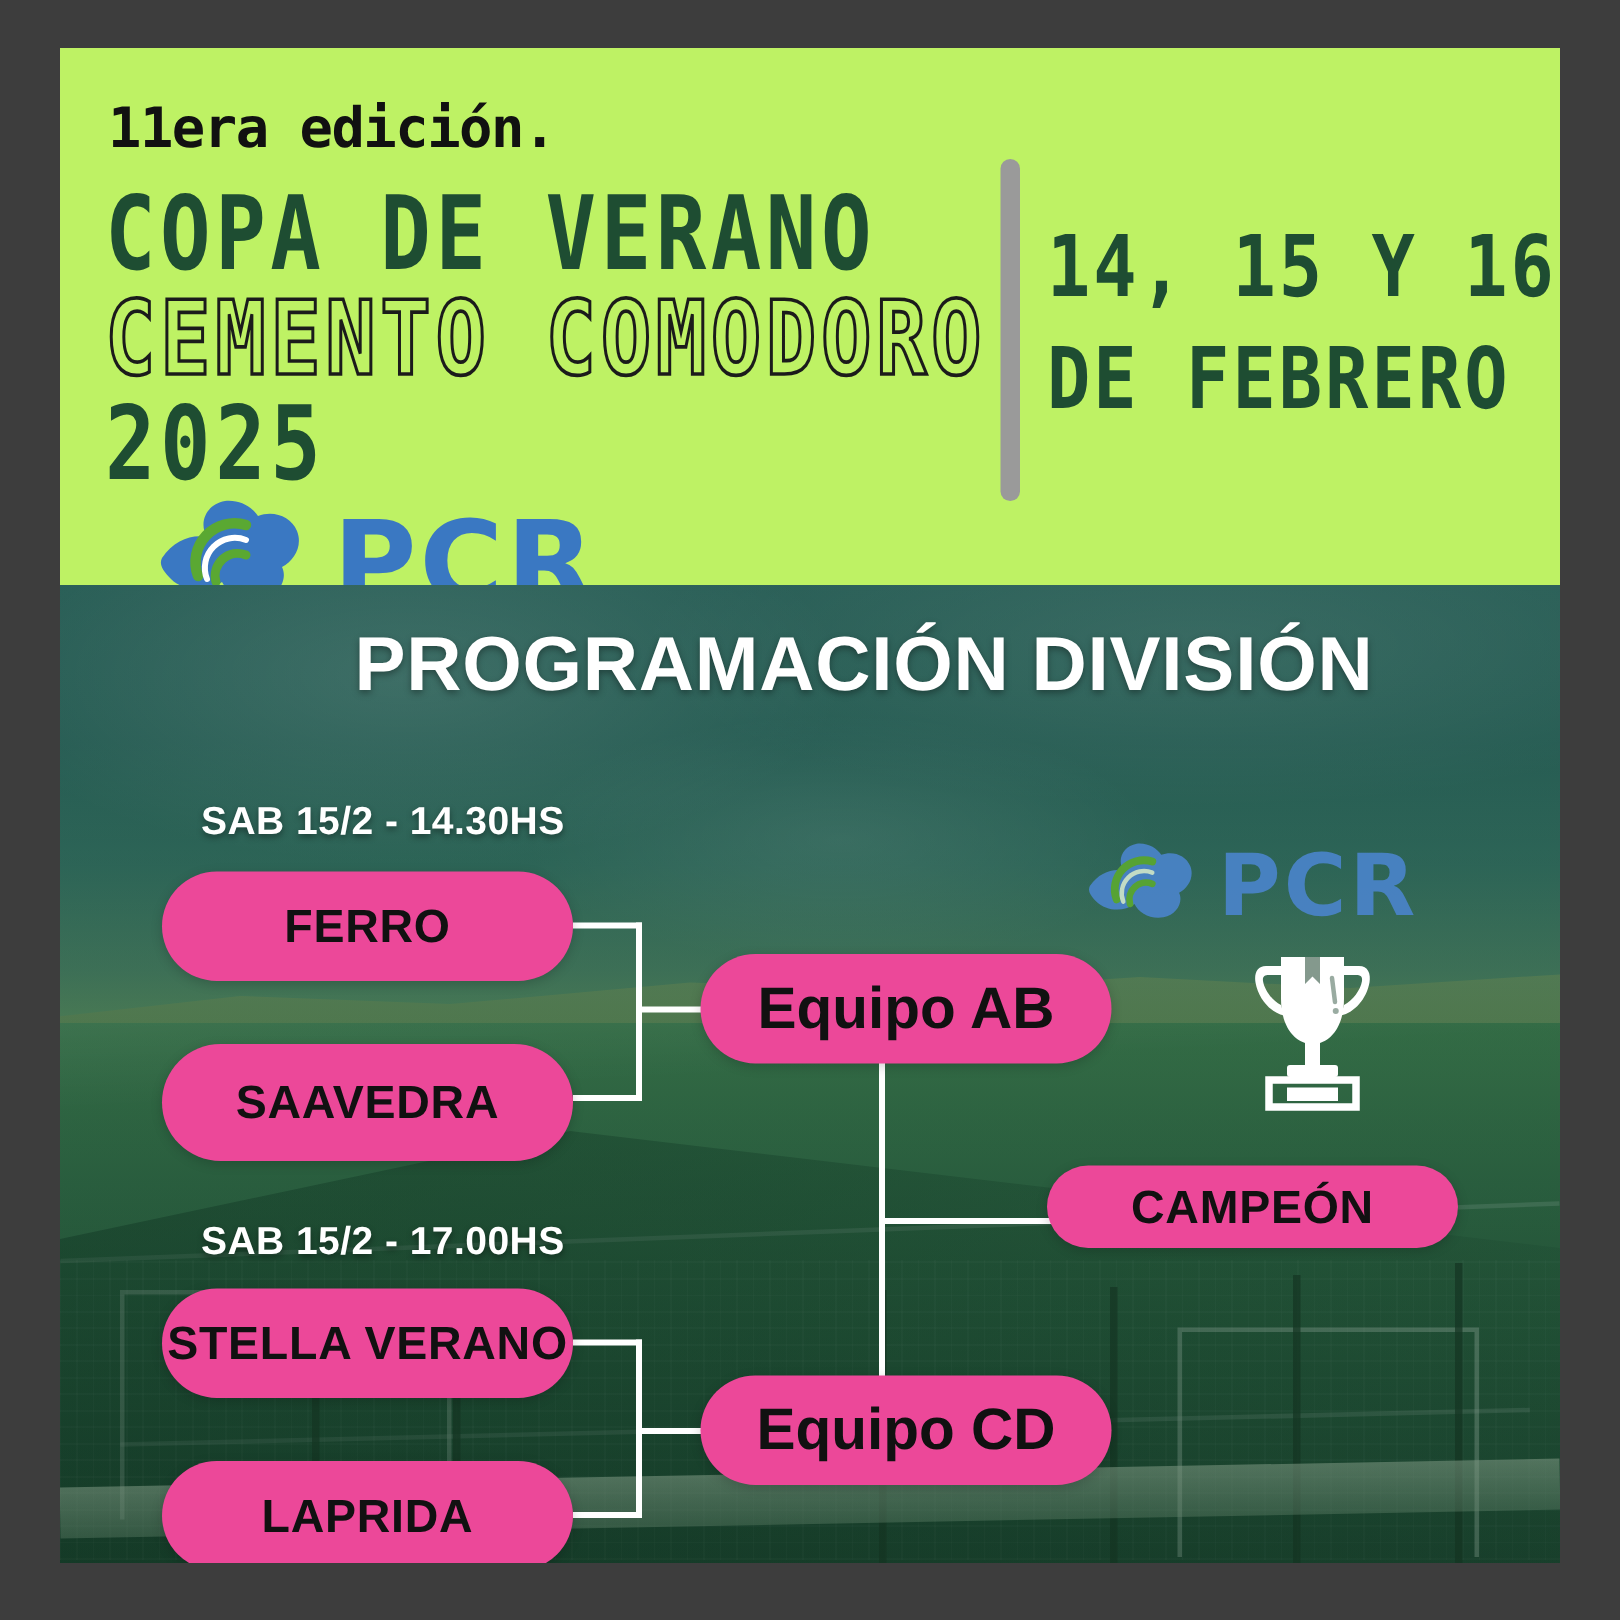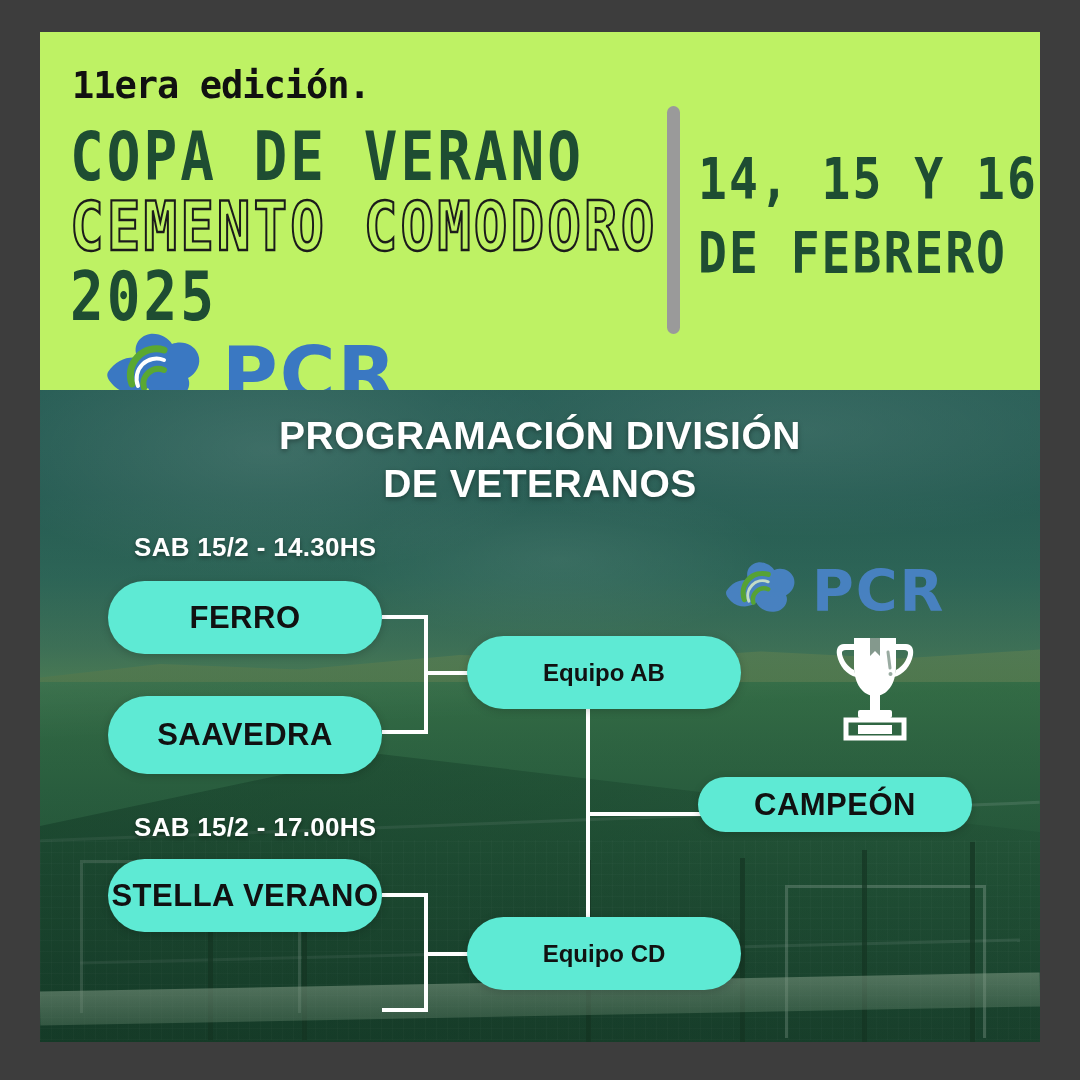--- a/index.html
+++ b/index.html
@@ -158,54 +158,55 @@
     position:absolute;left:0;top:0;width:1000px;height:652px;
     background:linear-gradient(180deg, rgba(30,92,80,.34) 0%, rgba(24,74,56,.30) 45%, rgba(18,58,40,.42) 100%);
   }
 
   
   .main-title{
     position:absolute;left:0;top:22px;width:1000px;
     text-align:center;
     font-family:"Liberation Sans", sans-serif;
     font-weight:bold;
-    font-size:39px;
+    font-size:51px;
     line-height:1.22;
     color:#ffffff;
     letter-spacing:.5px;
     text-shadow:0 2px 5px rgba(0,0,0,.35);
+    padding-left:36px;
   }
 
   .slot-time{
     position:absolute;
     font-family:"Liberation Sans", sans-serif;
     font-weight:bold;
     font-size:26px;
     color:#ffffff;
     letter-spacing:.3px;
     text-shadow:0 2px 4px rgba(0,0,0,.40);
     white-space:nowrap;
   }
   #time-1{left:94px;top:142px;}
   #time-2{left:94px;top:422px;}
 
   .pill{
     position:absolute;
-    background:#5eead4;
+    background:#ec4899;
     border-radius:60px;
     display:flex;align-items:center;justify-content:center;
     color:#111111;
     font-family:"Liberation Sans", sans-serif;
     font-weight:bold;
     box-shadow:0 2px 8px rgba(0,0,0,.18);
     text-align:center;
     white-space:nowrap;
   }
   .pill-team{font-size:31px;letter-spacing:.5px;}
-  .pill-next{font-size:24px;}
+  .pill-next{font-size:39px;}
   #pill-ferro      {left:68px; top:191px; width:274px;height:73px;}
   #pill-saavedra   {left:68px; top:306px; width:274px;height:78px;}
   #pill-stella     {left:68px; top:469px; width:274px;height:73px;}
   #pill-laprida    {left:68px; top:584px; width:274px;height:73px;}
   #pill-ab         {left:427px;top:246px; width:274px;height:73px;}
   #pill-cd         {left:427px;top:527px; width:274px;height:73px;}
   #pill-campeon    {left:658px;top:387px; width:274px;height:55px;}
 
   .conn{position:absolute;background:#ffffff;}
   
@@ -273,40 +274,40 @@
     <div class="ph-post" style="left:262px;top:478px;height:172px;"></div>
     <div class="ph-post" style="left:546px;top:470px;height:182px;"></div>
     <div class="ph-post" style="left:700px;top:468px;height:184px;"></div>
     <div class="ph-post" style="left:822px;top:460px;height:192px;"></div>
     <div class="ph-post" style="left:930px;top:452px;height:200px;"></div>
     <div class="ph-kerb"></div>
     <div class="ph-tint"></div>
 
     <div class="main-title">
       <div>PROGRAMACIÓN DIVISIÓN</div>
-      <div>DE VETERANOS</div>
     </div>
 
     <div class="slot-time" id="time-1">SAB 15/2 - 14.30HS</div>
     <div class="slot-time" id="time-2">SAB 15/2 - 17.00HS</div>
 
     <div class="conn c-u1"></div>
     <div class="conn c-u2"></div>
     <div class="conn c-uv"></div>
     <div class="conn c-u3"></div>
     <div class="conn c-d1"></div>
     <div class="conn c-d2"></div>
     <div class="conn c-dv"></div>
     <div class="conn c-d3"></div>
     <div class="conn c-fv"></div>
     <div class="conn c-f1"></div>
 
     <div class="pill pill-team" id="pill-ferro">FERRO</div>
     <div class="pill pill-team" id="pill-saavedra">SAAVEDRA</div>
     <div class="pill pill-team" id="pill-stella">STELLA VERANO</div>
+    <div class="pill pill-team" id="pill-laprida">LAPRIDA</div>
     <div class="pill pill-next" id="pill-ab">Equipo AB</div>
     <div class="pill pill-next" id="pill-cd">Equipo CD</div>
     <div class="pill pill-team" id="pill-campeon">CAMPEÓN</div>
 
     <div class="pcr-logo" id="pcr-photo">
       <svg class="mark" width="82" height="58" viewBox="0 0 110 78">
         <path d="M6 44 C14 32 26 28 36 30 C30 20 36 8 48 6 C58 5 66 10 70 16 C80 12 92 16 96 26 C100 36 94 46 86 50 C90 58 84 70 72 72 C60 74 50 68 46 60 C36 68 20 66 12 58 C6 52 4 48 6 44 Z" fill="#4a84c9"></path>
         <path d="M30 56 A26 26 0 0 1 62 22" fill="none" stroke="#5aa832" stroke-width="7" stroke-linecap="round"></path>
         <path d="M36 58 A20 20 0 0 1 62 32" fill="none" stroke="#cfe6cf" stroke-width="4" stroke-linecap="round"></path>
         <path d="M42 60 A15 15 0 0 1 62 42" fill="none" stroke="#5aa832" stroke-width="6" stroke-linecap="round"></path>

